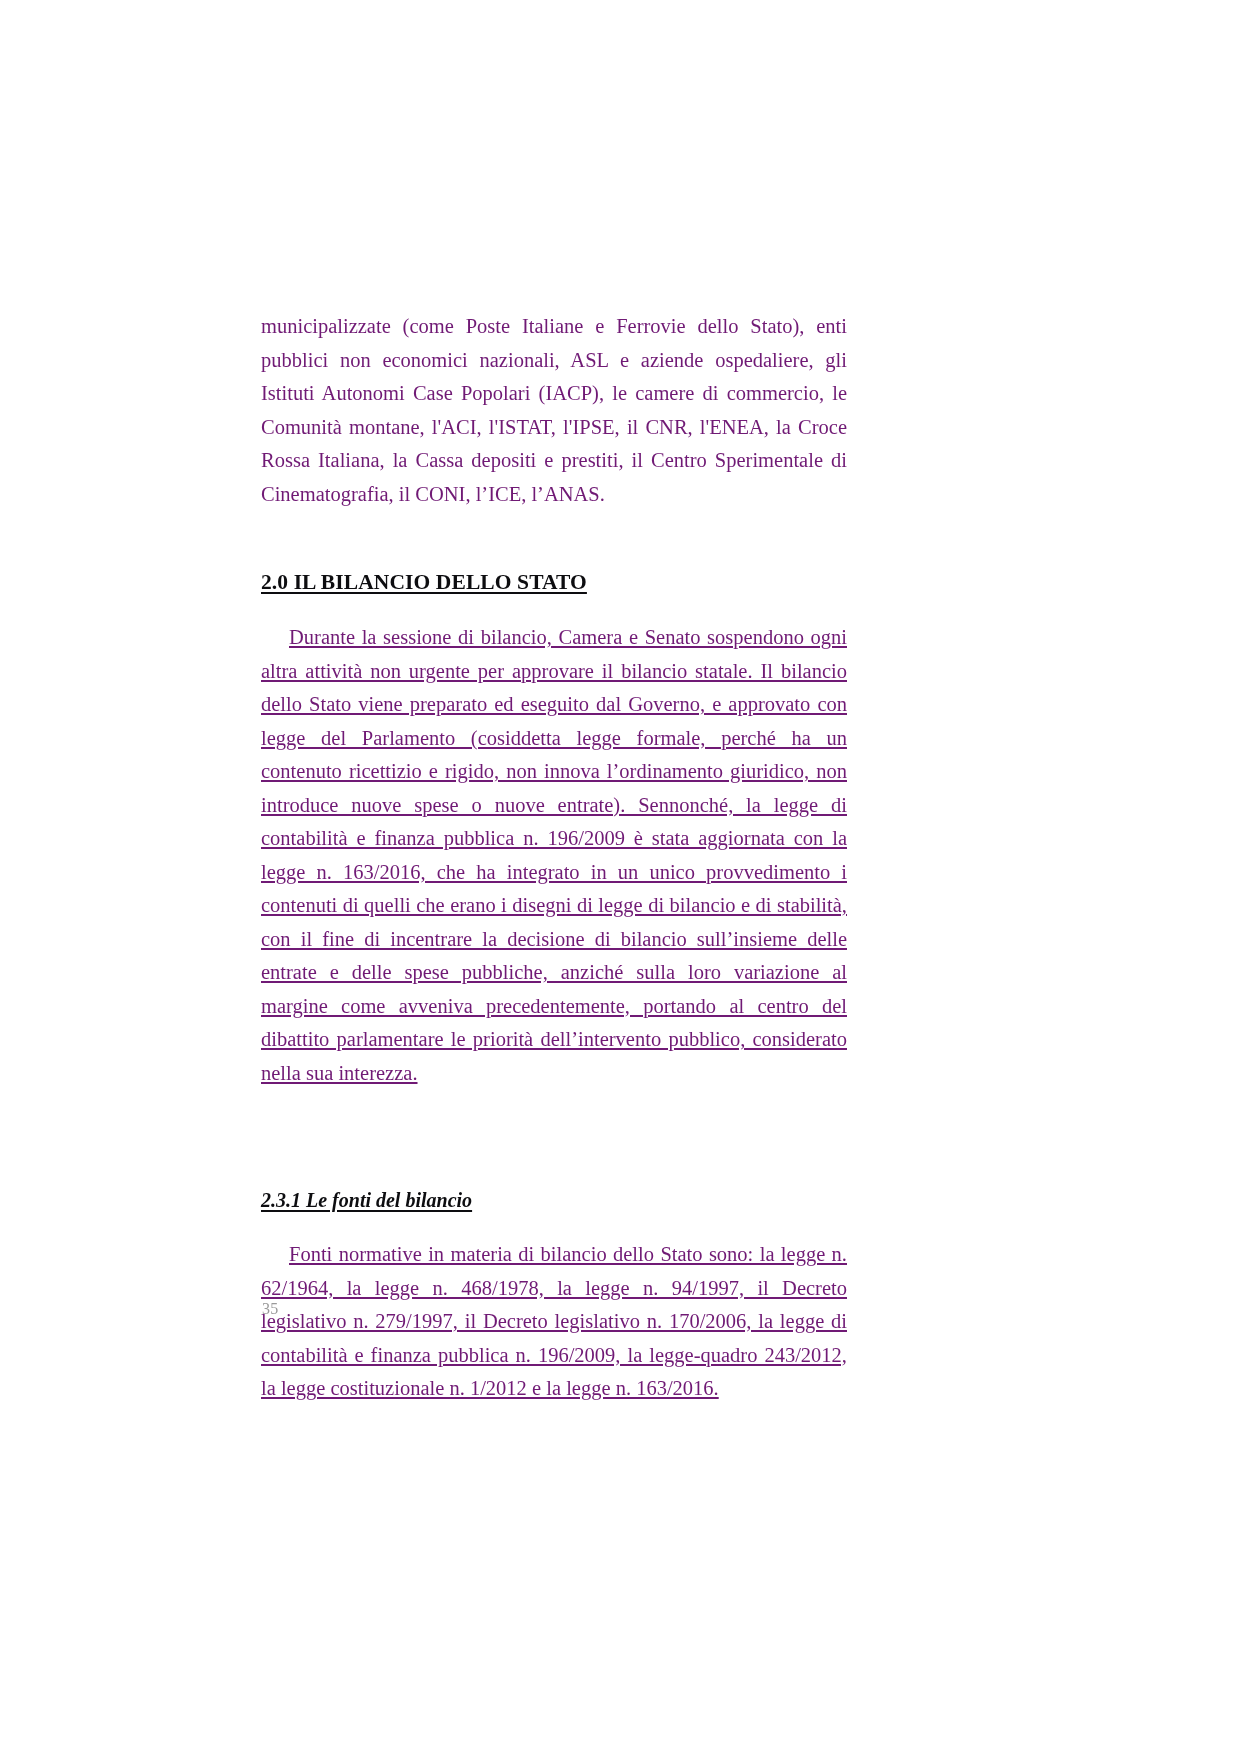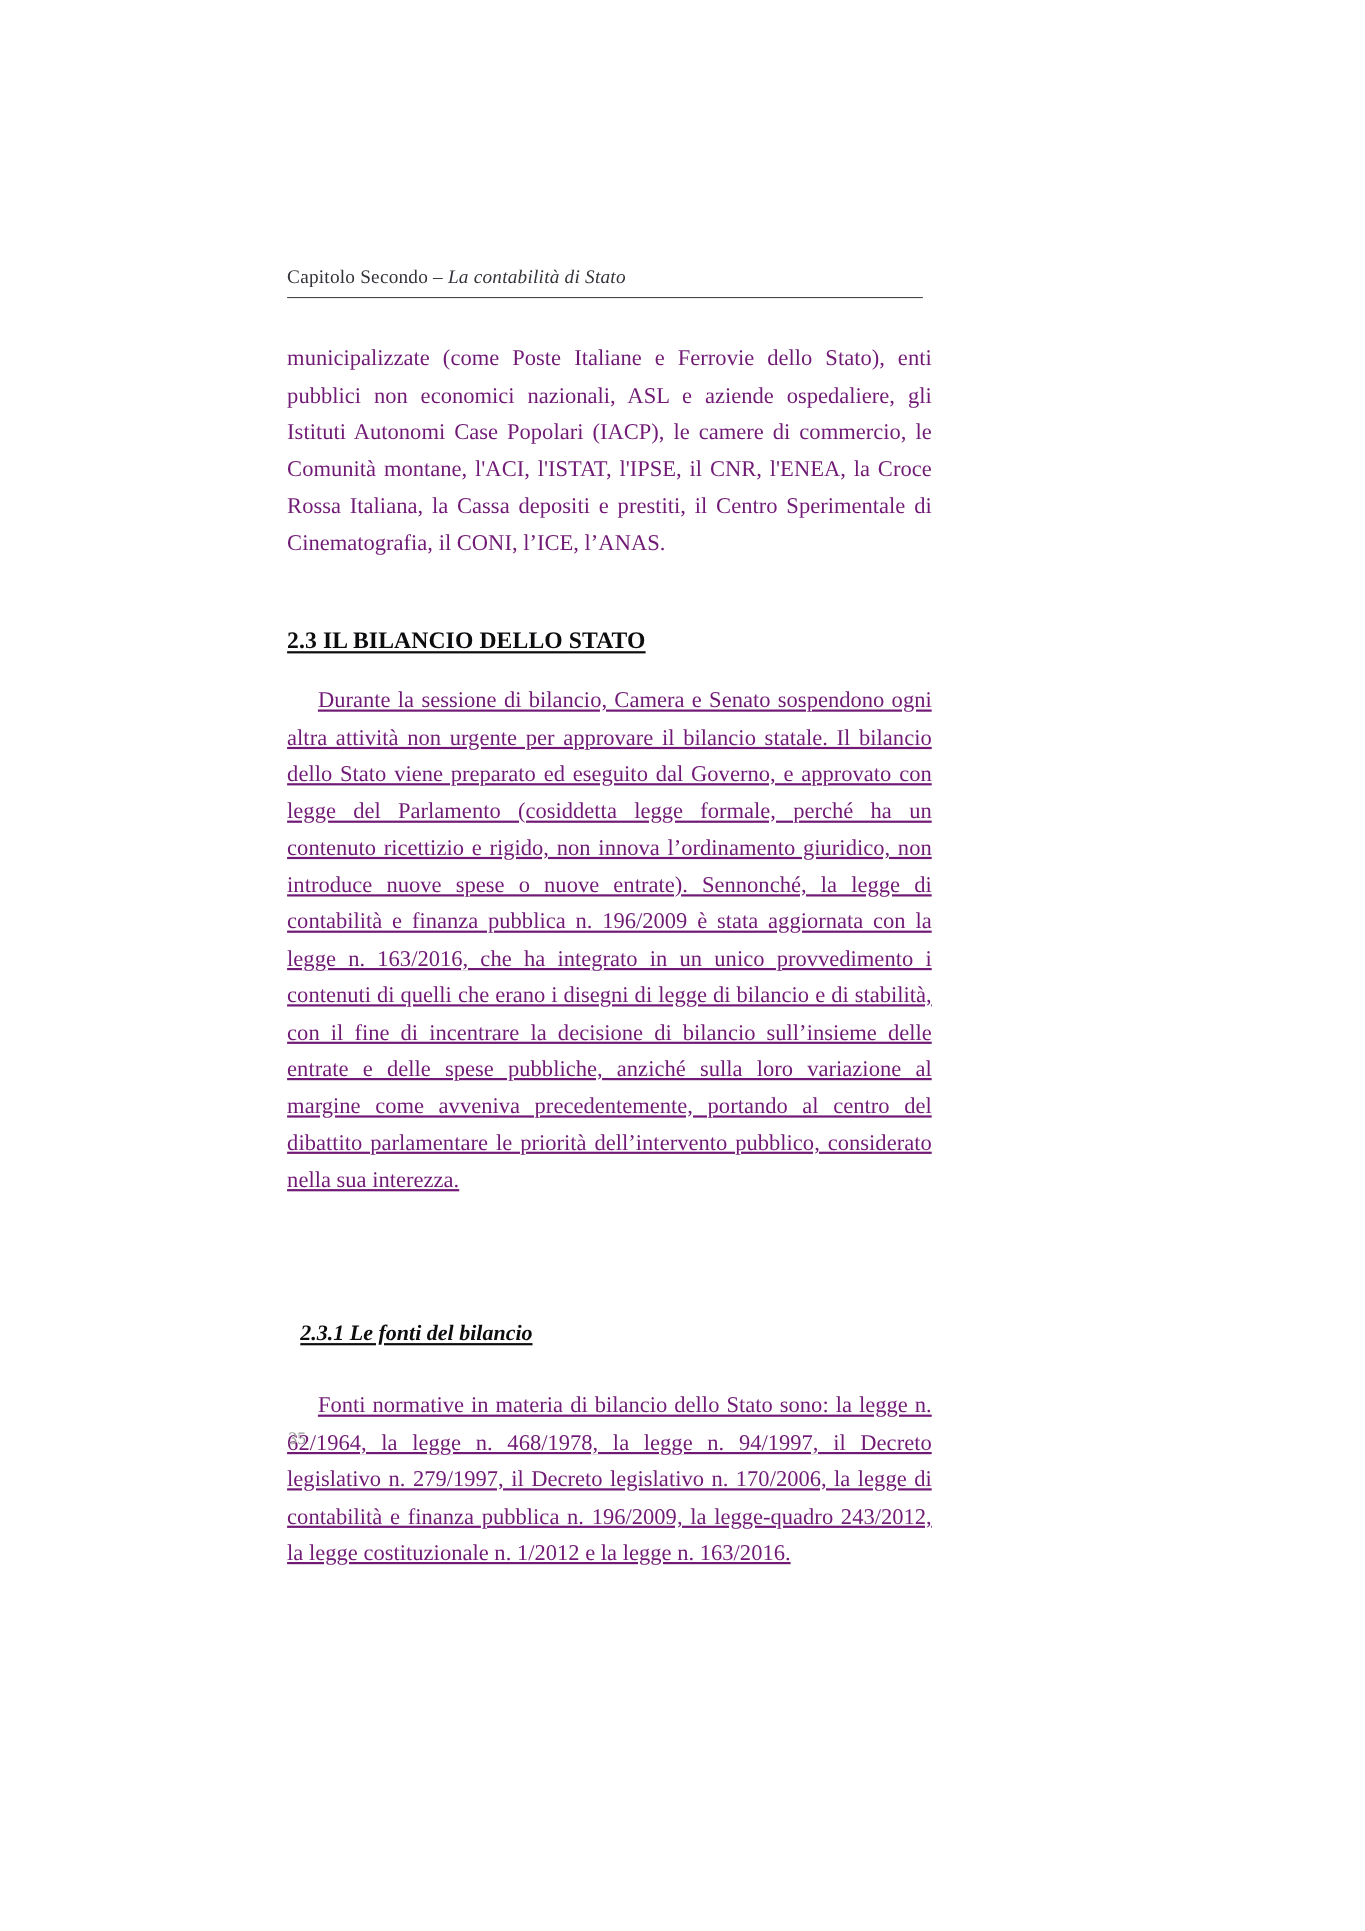--- a/index.html
+++ b/index.html
@@ -78,21 +78,21 @@
     font-size: 21.5px;
     font-weight: bold;
     line-height: 30px;
     text-decoration: underline;
     text-underline-offset: 3px;
     letter-spacing: 0.1px;
     color: #0d0d10;
   }
 
   h3.subsection-heading {
-    margin: 12px;
+    margin: 0;
     font-size: 20px;
     font-weight: bold;
     font-style: italic;
     line-height: 28px;
     text-decoration: underline;
     text-underline-offset: 3px;
     color: #0d0d10;
   }
 
   
@@ -103,32 +103,28 @@
     font-size: 16px;
     color: #9a9a9a;
     letter-spacing: 0.3px;
   }
 </style>
 </head>
 <body>
 
 <div class="page">
 
-  <div class="header-block">
-    <div class="header-line"><span>Capitolo Secondo – </span><span class="hdr-italic">La contabilità di Stato</span></div>
-    <div class="header-rule"></div>
-  </div>
 
   <div class="content">
 
     <p class="body">municipalizzate (come Poste Italiane e Ferrovie dello Stato), enti pubblici non economici nazionali, ASL e aziende ospedaliere, gli Istituti Autonomi Case Popolari (IACP), le camere di commercio, le Comunità montane, l'ACI, l'ISTAT, l'IPSE, il CNR, l'ENEA, la Croce Rossa Italiana, la Cassa depositi e prestiti, il Centro Sperimentale di Cinematografia, il CONI, l’ICE, l’ANAS.</p>
 
     <div class="spacer-lg"></div>
 
-    <h2 class="section-heading">2.3 IL BILANCIO DELLO STATO</h2>
+    <h2 class="section-heading">2.0 IL BILANCIO DELLO STATO</h2>
 
     <div class="spacer-sm"></div>
 
     <p class="body indent">Durante la sessione di bilancio, Camera e Senato sospendono ogni altra attività non urgente per approvare il bilancio statale. Il bilancio dello Stato viene preparato ed eseguito dal Governo, e approvato con legge del Parlamento (cosiddetta legge formale, perché ha un contenuto ricettizio e rigido, non innova l’ordinamento giuridico, non introduce nuove spese o nuove entrate). Sennonché, la legge di contabilità e finanza pubblica n. 196/2009 è stata aggiornata con la legge n. 163/2016, che ha integrato in un unico provvedimento i contenuti di quelli che erano i disegni di legge di bilancio e di stabilità, con il fine di incentrare la decisione di bilancio sull’insieme delle entrate e delle spese pubbliche, anziché sulla loro variazione al margine come avveniva precedentemente, portando al centro del dibattito parlamentare le priorità dell’intervento pubblico, considerato nella sua interezza.</p>
 
     <div class="spacer-lg"></div>
     <div class="spacer-md"></div>
 
     <h3 class="subsection-heading">2.3.1 Le fonti del bilancio</h3>
 

